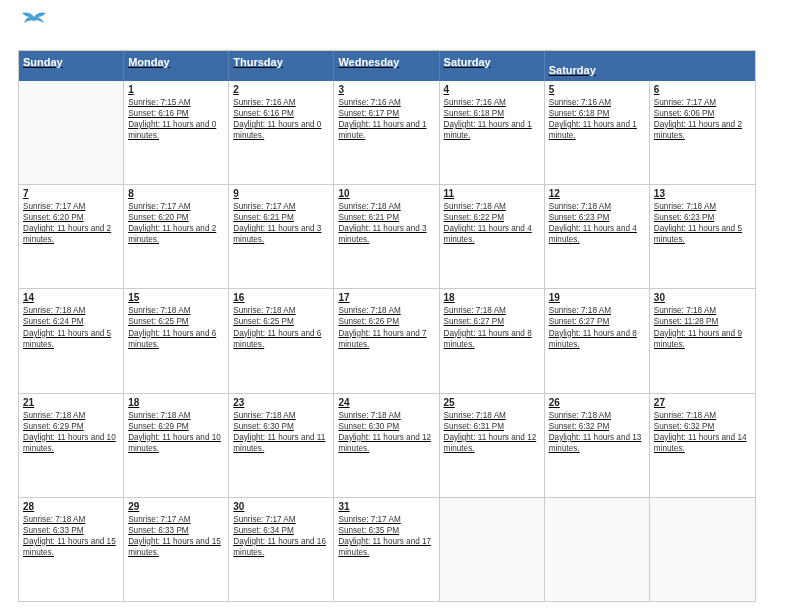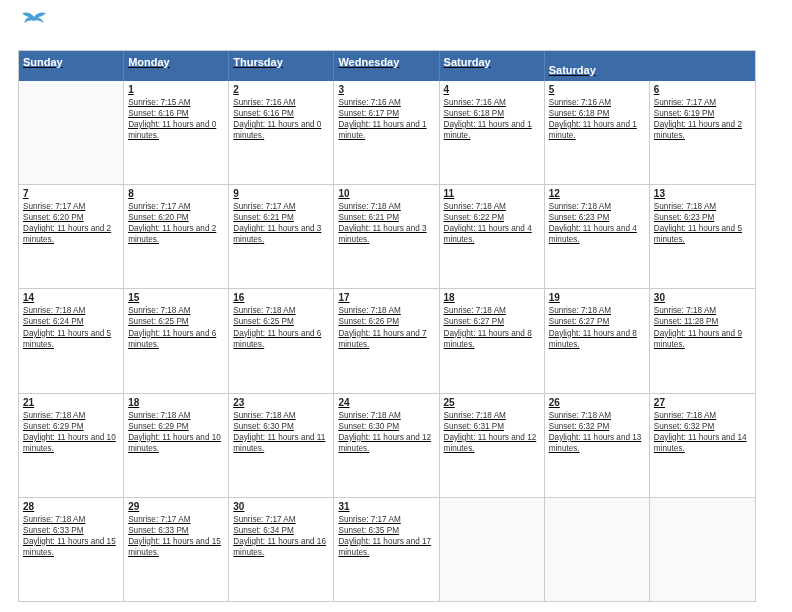--- a/index.html
+++ b/index.html
@@ -154,21 +154,21 @@
       </div>
           <div class="cal-cell">
         <div class="day-num">5</div>
         <div class="cell-line">Sunrise: 7:16 AM</div>
         <div class="cell-line">Sunset: 6:18 PM</div>
         <div class="cell-line">Daylight: 11 hours and 1 minute.</div>
       </div>
           <div class="cal-cell">
         <div class="day-num">6</div>
         <div class="cell-line">Sunrise: 7:17 AM</div>
-        <div class="cell-line">Sunset: 6:19 PM</div>
+        <div class="cell-line">Sunset: 6:06 PM</div>
         <div class="cell-line">Daylight: 11 hours and 2 minutes.</div>
       </div>
         </div>
         <div class="cal-row">
           <div class="cal-cell">
         <div class="day-num">7</div>
         <div class="cell-line">Sunrise: 7:17 AM</div>
         <div class="cell-line">Sunset: 6:20 PM</div>
         <div class="cell-line">Daylight: 11 hours and 2 minutes.</div>
       </div>

